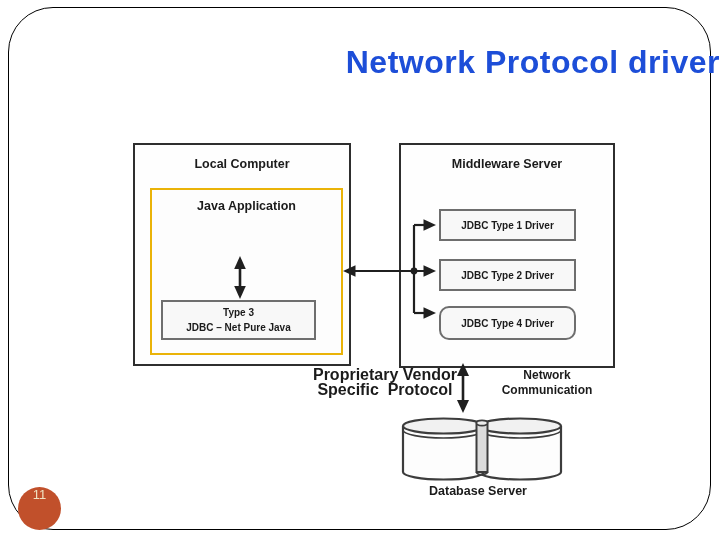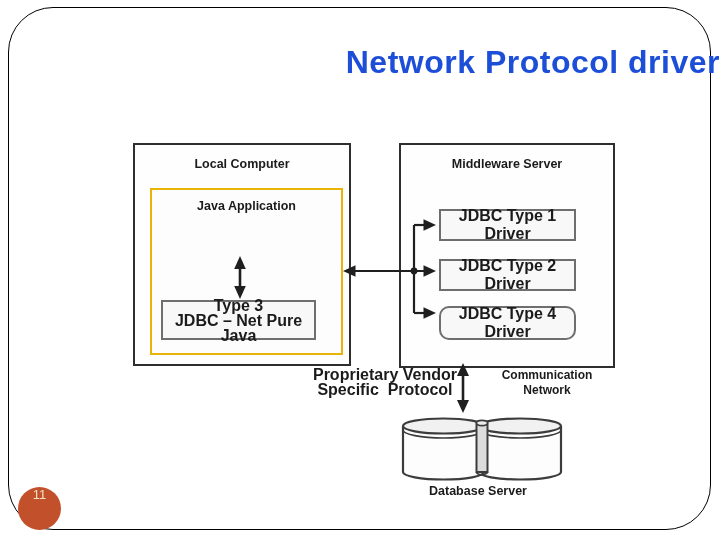--- a/index.html
+++ b/index.html
@@ -66,21 +66,21 @@
   }
 
   .small-box {
     position: absolute;
     border: 2px solid #6e6e6e;
     background: #f8f8f8;
     display: flex;
     align-items: center;
     justify-content: center;
     text-align: center;
-    font-size: 16px;
+    font-size: 10px;
     font-weight: 700;
     color: #1b1b1b;
     box-sizing: border-box;
   }
   .app-code-box { left: 9px;  top: 34px;  width: 155px; height: 37px; }
   .type3-box    { left: 9px;  top: 110px; width: 155px; height: 40px; line-height: 15px; flex-direction: column; }
 
   .driver-box { left: 38px; width: 137px; height: 32px; }
   .driver-1 { top: 64px; }
   .driver-2 { top: 114px; }
@@ -167,22 +167,22 @@
     </div>
     <div class="small-box driver-box driver-4">
       <span>JDBC Type 4 Driver</span>
     </div>
   </div>
 
   <div class="proto-label"><span>Proprietary Vendor</span>
 <span>Specific  Protocol</span></div>
 
   <div class="net-label">
+    <div>Network</div>
     <div>Communication</div>
-    <div>Network</div>
   </div>
 
   <div class="db-label">Database Server</div>
 
   <svg class="arrows-svg" width="720" height="540" viewBox="0 0 720 540">
     <g stroke="#1f1f1f" fill="#1f1f1f">
       <line x1="240" y1="265" x2="240" y2="290" stroke-width="2.6"></line>
       <polygon points="240,256 234.2,269 245.8,269" stroke="none"></polygon>
       <polygon points="240,299 234.2,286 245.8,286" stroke="none"></polygon>
     </g>

